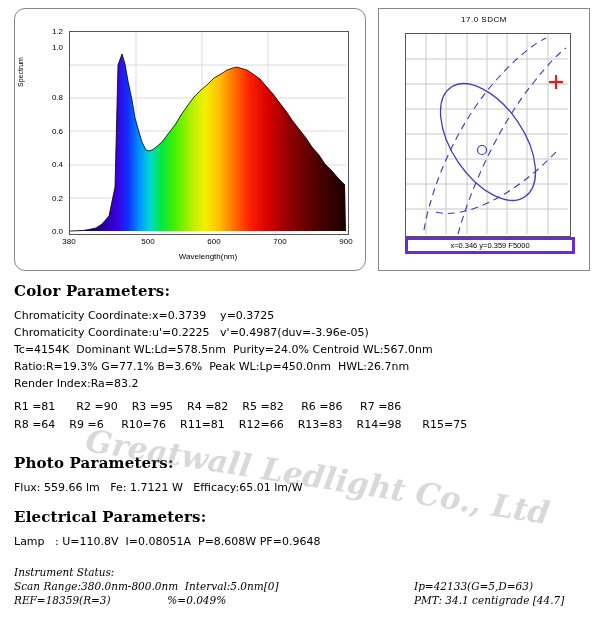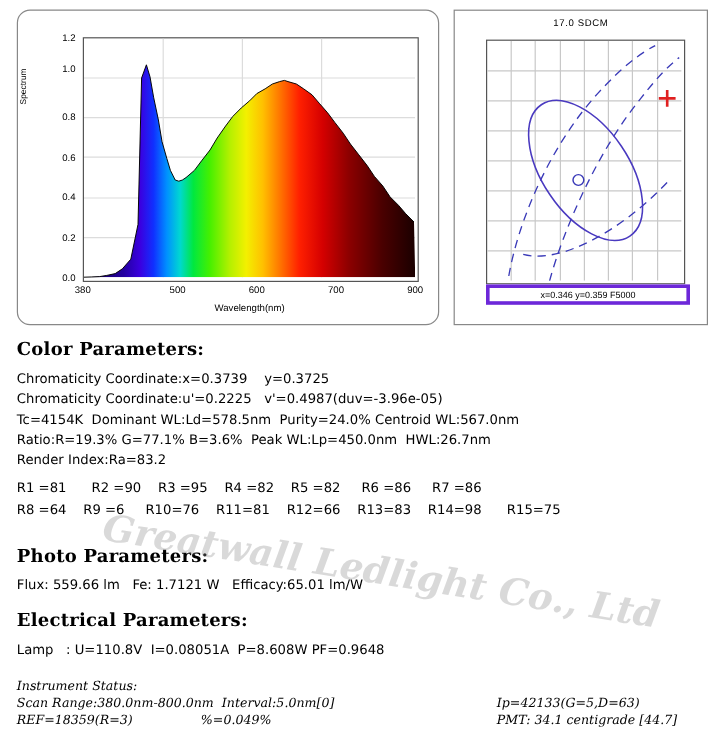--- a/index.html
+++ b/index.html
@@ -71,21 +71,21 @@
 <body>
 
 <div class="wrap">
 
   <div class="panels">
 
     <div class="panel" id="spectrum-panel">
       <div class="spec-ylabel">Spectrum</div>
 
       <div class="spec-ytick" style="left:22px;top:18px;">1.2</div>
-      <div class="spec-ytick" style="left:22px;top:44px;">1.0</div>
+      <div class="spec-ytick" style="left:22px;top:34px;">1.0</div>
       <div class="spec-ytick" style="left:22px;top:84px;">0.8</div>
       <div class="spec-ytick" style="left:22px;top:118px;">0.6</div>
       <div class="spec-ytick" style="left:22px;top:151px;">0.4</div>
       <div class="spec-ytick" style="left:22px;top:185px;">0.2</div>
       <div class="spec-ytick" style="left:22px;top:218px;">0.0</div>
 
       <div class="spec-xtick" style="left:37px;top:228px;">380</div>
       <div class="spec-xtick" style="left:116px;top:228px;">500</div>
       <div class="spec-xtick" style="left:182px;top:228px;">600</div>
       <div class="spec-xtick" style="left:248px;top:228px;">700</div>

